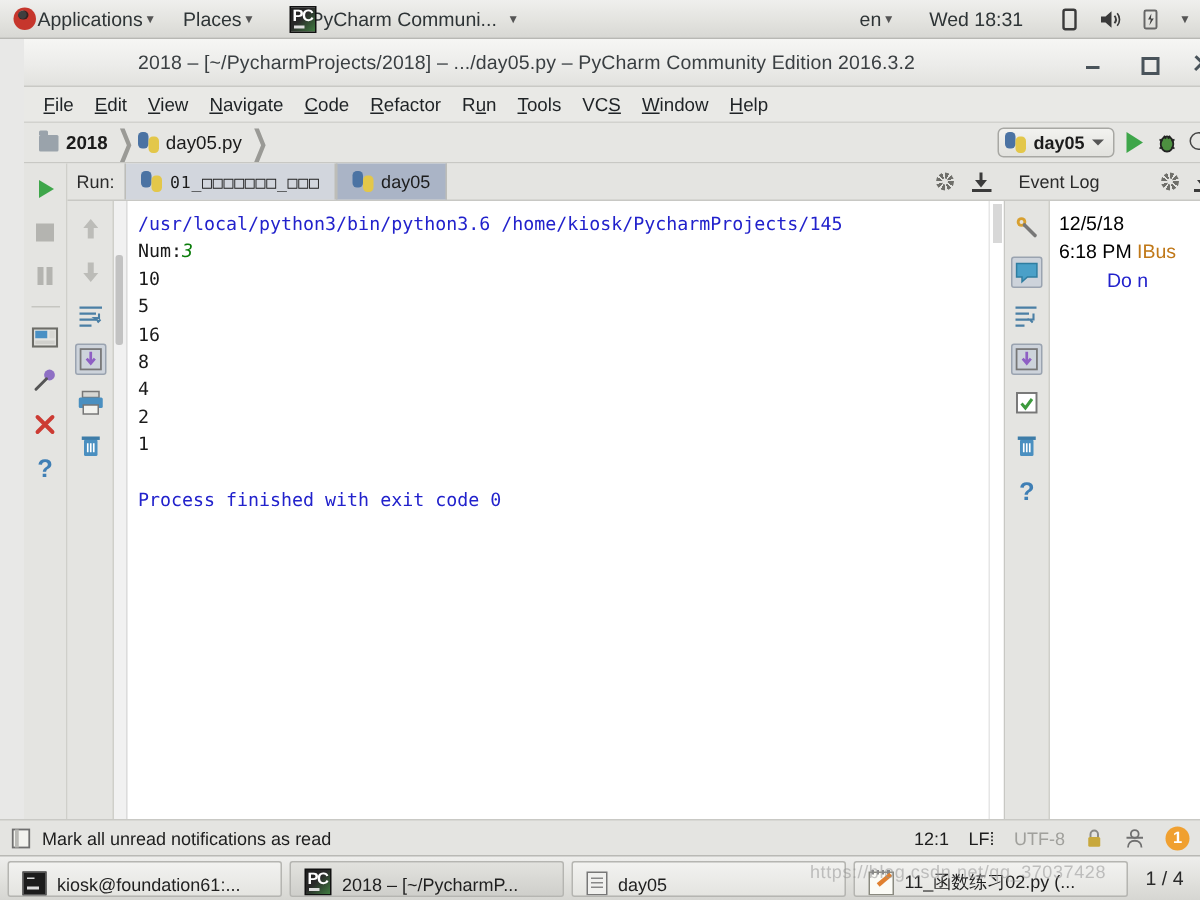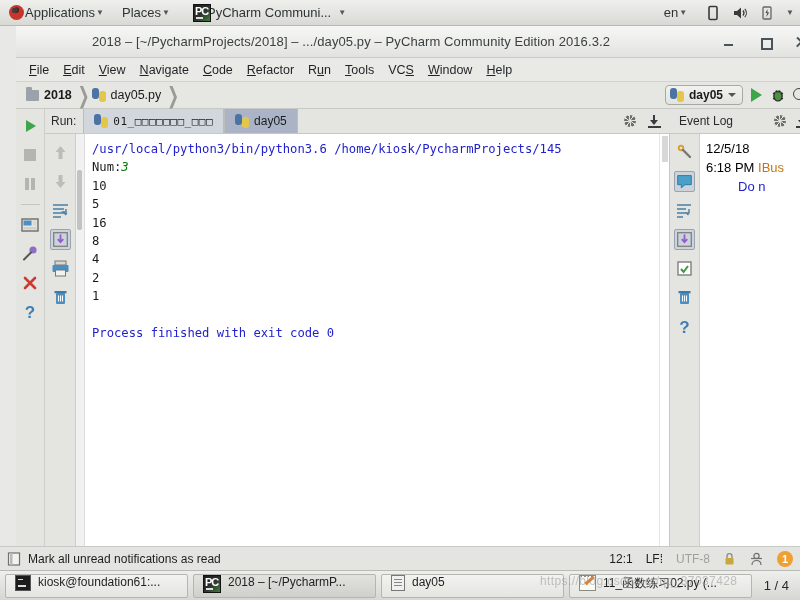--- a/index.html
+++ b/index.html
@@ -228,21 +228,21 @@
   }
 
   
   .taskbar {
     position: absolute; left: 0; top: 570px; width: 800px; height: 30px;
     background: linear-gradient(to bottom,#eeeeec 0%, #e0e0dc 60%, #d6d6d2 100%);
     border-top: 1px solid #b9b9b5;
     display: flex; align-items: center; gap: 5px; padding: 0 5px;
   }
   .task-btn {
-    display: flex; align-items: flex-start; gap: 7px;
+    display: flex; align-items: flex-end; gap: 7px;
     height: 24px; padding: 0 9px; min-width: 0;
     background: linear-gradient(to bottom,#f2f2f0,#e4e4e0);
     border: 1px solid #b5b5b1; border-radius: 2px;
     font-size: 12px; color: #1f1f1f; white-space: nowrap; overflow: hidden;
     flex: 0 1 auto;
   }
   .task-btn.w1 { width: 183px; }
   .task-btn.w2 { width: 183px; }
   .task-btn.w3 { width: 183px; }
   .task-btn.w4 { width: 183px; }
@@ -283,20 +283,23 @@
           <span>PC</span>
           <i></i>
         </span>
       <span style="margin-left:-4px;">PyCharm Communi...</span>
       <span class="gp-caret" style="margin-left:7px;">▼</span>
     </div>
     <div class="gnome-spacer"></div>
     <div class="gp-item">
       <span>en</span>
       <span class="gp-caret">▼</span>
+    </div>
+    <div class="gp-item" style="padding:0 14px;">
+      <span>Wed 18:31</span>
     </div>
     <div class="gp-item" style="gap:11px;padding-right:6px;">
       <span class="tray-ico">
         <svg width="16" height="16" viewBox="0 0 16 16">
             <rect x="4" y="1.5" width="8" height="13" rx="1.3" fill="none" stroke="#3a3a3a" stroke-width="1.6"></rect>
           </svg>
       </span>
       <span class="tray-ico">
         <svg width="16" height="16" viewBox="0 0 16 16">
             <path d="M2 6h3l4-3.5v11L5 10H2z" fill="#3a3a3a"></path>

